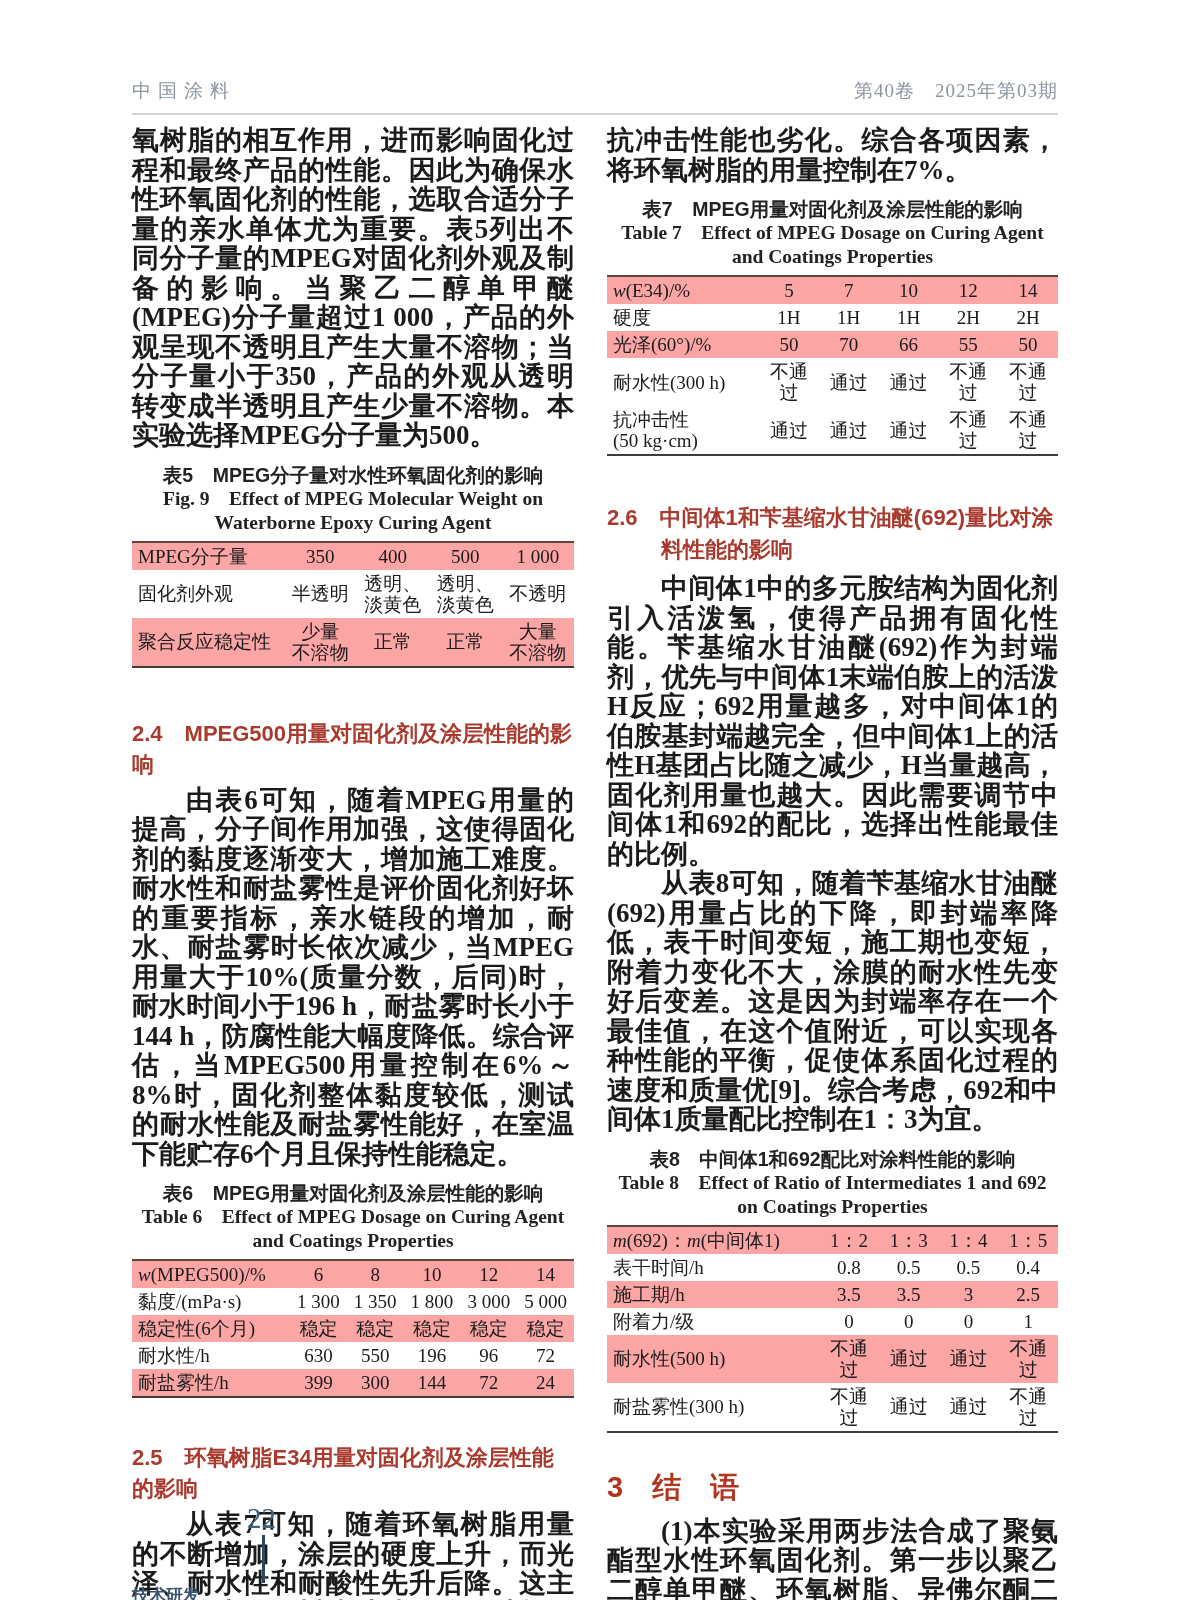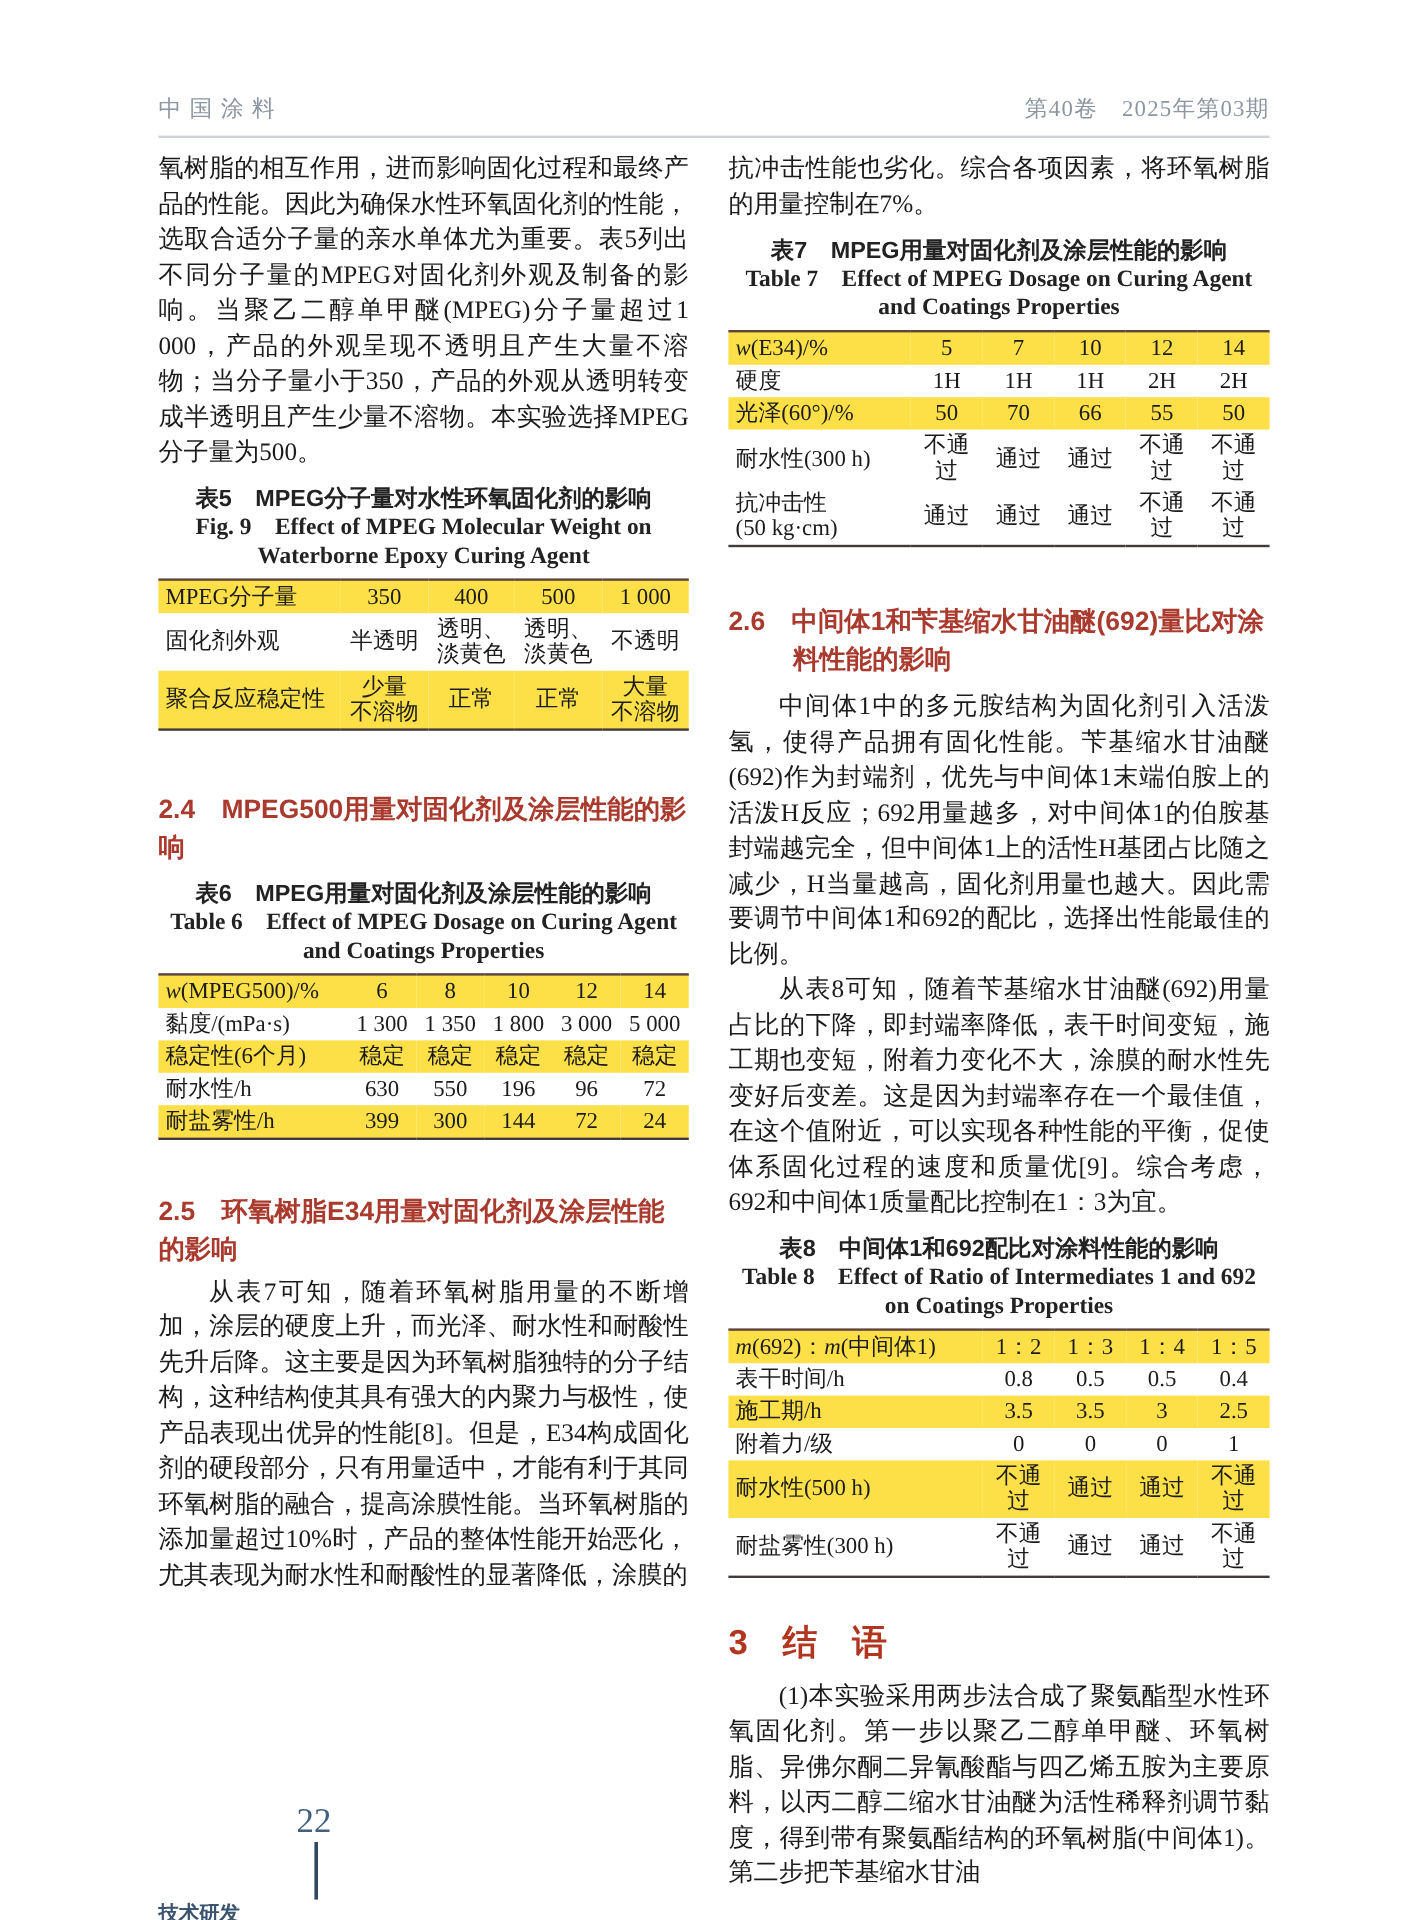--- a/index.html
+++ b/index.html
@@ -9,40 +9,40 @@
   .hdr{position:absolute;left:132px;top:78px;width:926px;display:flex;justify-content:space-between;
        align-items:flex-start;padding-bottom:9px;border-bottom:2px solid #ccd3d9;
        font-size:19px;color:#8c96a2;}
   .hdr .journal{letter-spacing:7px;}
   .hdr .issue{letter-spacing:1px;}
   
   .content{position:absolute;left:132px;top:126px;width:926px;display:flex;gap:33px;}
   .col{flex:none;}
   .col-l{width:442px;}
   .col-r{width:451px;}
-  p.body{margin:0;font-size:21px;line-height:29.5px;text-align:justify;}
+  p.body{margin:0;font-size:27px;line-height:29.5px;text-align:justify;font-weight:bold;}
   p.ind{text-indent:2em;}
   
   .sech{margin:0;font-family:"Liberation Sans","DejaVu Sans",sans-serif;font-weight:700;
         font-size:22px;color:#a93a2d;line-height:31px;}
   .h24{margin-top:50px;margin-bottom:6px;}
   .h25{margin-top:44px;margin-bottom:6px;}
   .h26{margin-top:46px;margin-bottom:8px;padding-left:2.45em;text-indent:-2.45em;line-height:32px;}
   .h3{margin-top:34px;margin-bottom:10px;font-size:29px;color:#b1351f;line-height:40px;}
   
   .tb{margin-top:12px;}
   .cap-zh{margin:0;font-family:"Liberation Sans","DejaVu Sans",sans-serif;font-weight:700;
           font-size:19.5px;line-height:24px;text-align:center;color:#222;}
   .cap-en{margin:0 0 6px 0;font-family:"Liberation Serif","DejaVu Serif",serif;font-weight:700;
           font-size:19.5px;line-height:24px;text-align:center;color:#222;}
   table{width:100%;border-collapse:collapse;table-layout:fixed;font-size:19px;
         border-top:2px solid #5d443d;border-bottom:2px solid #413c39;}
   td{padding:3px 2px;text-align:center;vertical-align:middle;line-height:21px;white-space:pre-line;}
   td.label{text-align:left;padding-left:6px;}
-  tr.pink{background:#fde047;}
+  tr.pink{background:#fca5a5;}
   td i{font-style:italic;}
   
   .ftr{position:absolute;left:132px;top:1492px;display:flex;align-items:center;flex-direction:column;}
   .ftr .pn{font-size:29px;color:#41617f;margin-right:13px;padding-top:10px;}
   .ftr .bar{width:3px;height:48px;background:#2e4960;margin-right:10px;}
   .ftr .zh{font-family:Liberation Mono, monospace;font-weight:700;
            font-size:17px;color:#3a5470;line-height:27px;}
   .ftr .en{font-size:18px;color:#5d7892;line-height:18px;}
 </style>
 </head>
@@ -96,20 +96,21 @@
             <td>正常</td>
             <td>正常</td>
             <td>大量
 不溶物</td>
           </tr>
         </tbody>
           </table>
       </div>
 
       <h2 class="sech h24">2.4　MPEG500用量对固化剂及涂层性能的影响</h2>
+      <p class="body ind">由表6可知，随着MPEG用量的提高，分子间作用加强，这使得固化剂的黏度逐渐变大，增加施工难度。耐水性和耐盐雾性是评价固化剂好坏的重要指标，亲水链段的增加，耐水、耐盐雾时长依次减少，当MPEG用量大于10%(质量分数，后同)时，耐水时间小于196 h，耐盐雾时长小于144 h，防腐性能大幅度降低。综合评估，当MPEG500用量控制在6%～8%时，固化剂整体黏度较低，测试的耐水性能及耐盐雾性能好，在室温下能贮存6个月且保持性能稳定。</p>
 
       <div class="tb">
         <p class="cap-zh">表6　MPEG用量对固化剂及涂层性能的影响</p>
         <p class="cap-en">Table 6　Effect of MPEG Dosage on Curing Agent and Coatings Properties</p>
         <table>
           <colgroup>
               <col style="width:158px">
               <col>
               <col>
               <col>

